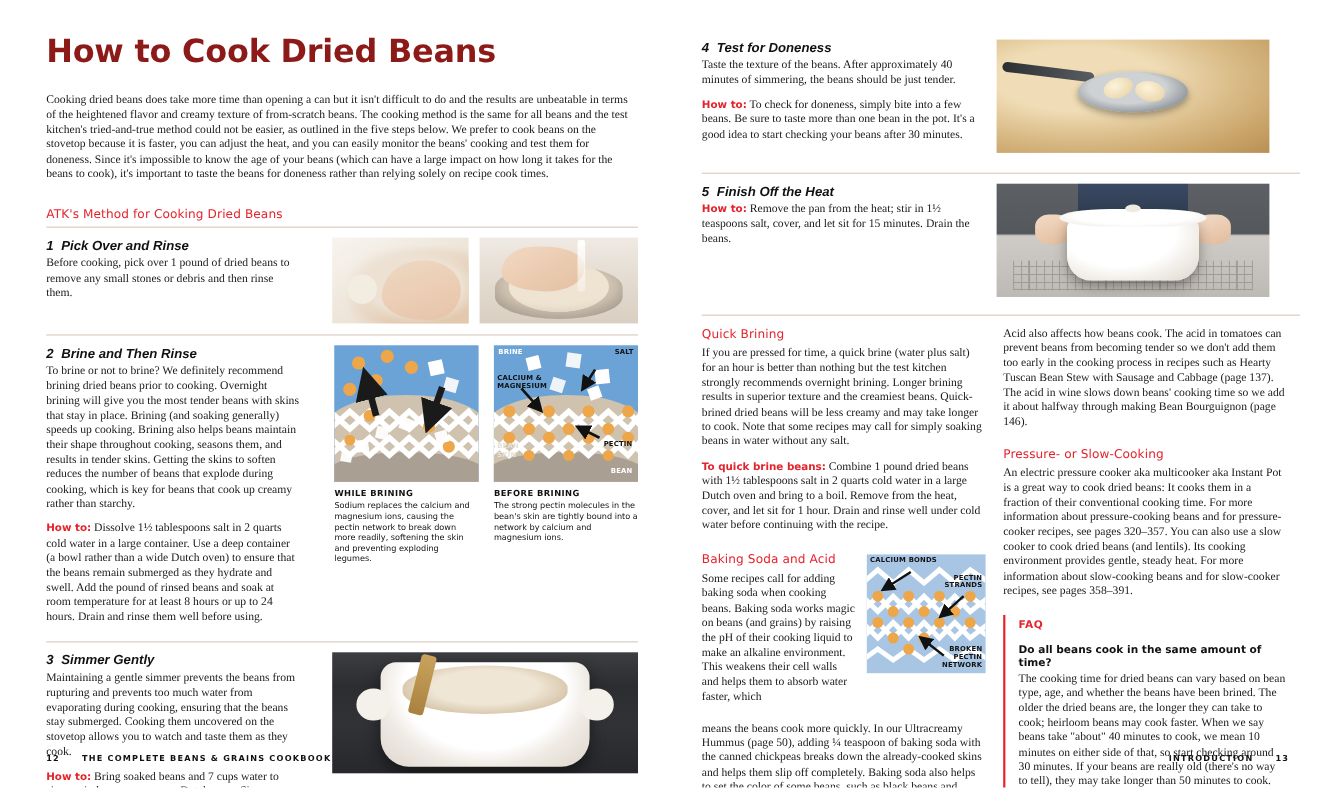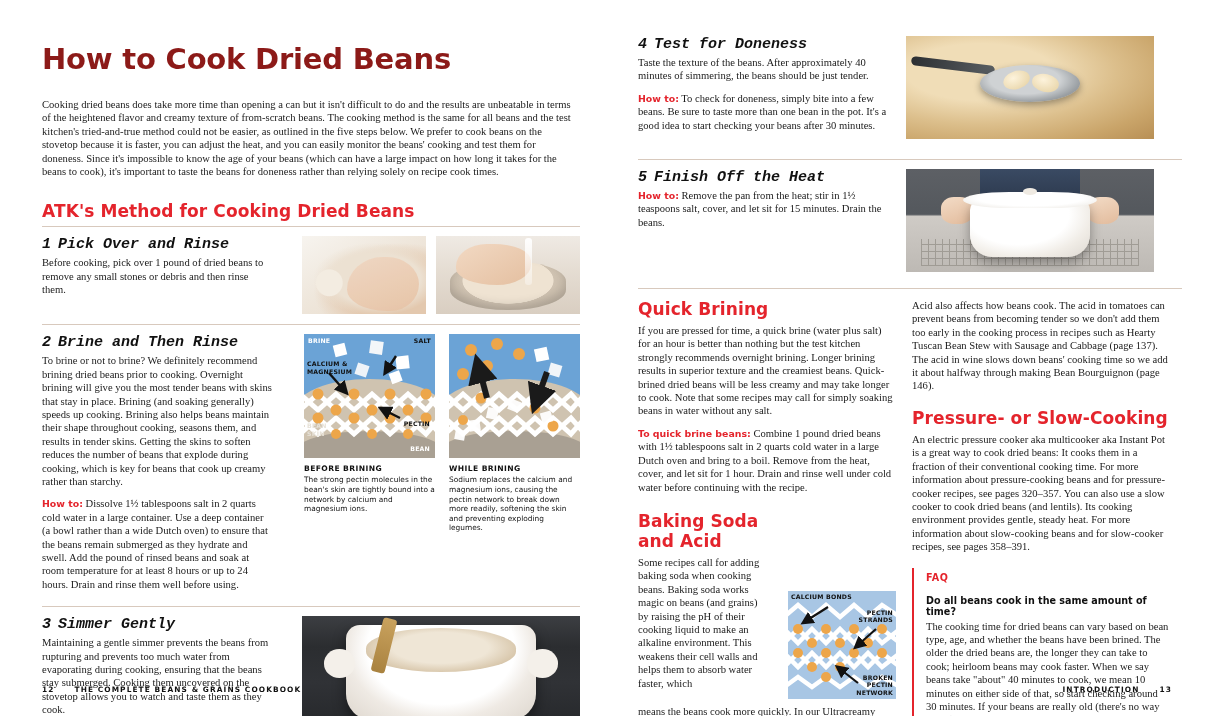--- a/index.html
+++ b/index.html
@@ -3,21 +3,21 @@
 <meta charset="utf-8">
 <style>
   html,body{margin:0;padding:0;}
   body{
     width:1220px;height:716px;background:#ffffff;
     font-family:"Liberation Serif", serif;
     color:#1a1a1a;overflow:hidden;
   }
   .spread{position:relative;width:1220px;height:716px;display:flex;}
   .page{position:relative;height:716px;box-sizing:border-box;}
-  .page-left{width:610px;padding:36px 30px 0 42px;}
+  .page-left{width:610px;padding:23px 30px 0 42px;}
   .page-right{width:610px;padding:36px 38px 0 28px;}
 
   
   h1.title{
     font-family:"DejaVu Sans", sans-serif;
     font-weight:bold;
     font-size:29px;
     line-height:1.1;
     color:#8c1a18;
     margin:8px 0 22px 0;
@@ -25,27 +25,27 @@
   }
   p.body{
     font-size:10.6px;
     line-height:13.4px;
     margin:0 0 9px 0;
     text-align:left;
   }
   .howto{color:#e4242c;font-family:"DejaVu Sans",sans-serif;font-size:9.4px;font-weight:bold;}
   .section-head{
     font-family:"DejaVu Sans", sans-serif;
-    font-weight:bold;font-size:17px;color:#e4242c;
+    font-weight:normal;font-size:11px;color:#e4242c;
     margin:0 0 5px 0;letter-spacing:0.1px;
   }
   .rule{height:1px;background:#d8c9bd;margin:0 0 9px 0;}
   .step-head{
-    font-family:Liberation Mono, monospace;
-    font-weight:bold;font-style:italic;font-size:15px;color:#111;
+    font-family:Liberation Sans, sans-serif;
+    font-weight:bold;font-style:italic;font-size:12px;color:#111;
     margin:0 0 3px 0;
   }
   .step-num{margin-right:7px;}
 
   
   .cols{display:flex;gap:32px;}
   .col-text{width:268px;}
   .col-media{width:278px;}
 
   
@@ -193,21 +193,21 @@
   svg.arrow{position:absolute;overflow:visible;}
 
   
   .rp-top{display:flex;gap:18px;}
   .rp-textcol{width:250px;}
   .rp-photocol{width:248px;}
   .lower{display:flex;gap:16px;margin-top:10px;}
   .lower-left{width:258px;}
   .lower-right{width:258px;}
 
-  .bs-wrap{display:flex;gap:23px;align-items:flex-end;}
+  .bs-wrap{display:flex;gap:10px;align-items:flex-start;}
   .bs-text{width:140px;}
   .bs-diagram{
     position:relative;width:108px;height:108px;background:#a8c6e4;overflow:hidden;flex:none;margin-top:2px;
   }
   .faq-box{border-left:2px solid #e4242c;padding:4px 0 4px 12px;margin-top:14px;}
   .faq-label{
     font-family:"DejaVu Sans",sans-serif;font-weight:bold;font-size:9.6px;
     color:#e4242c;letter-spacing:.4px;margin-bottom:12px;
   }
   .faq-q{
@@ -269,82 +269,20 @@
       <div class="col-text">
         <div class="step-head">
           <span class="step-num">2</span><span>Brine and Then Rinse</span>
         </div>
         <p class="body">To brine or not to brine? We definitely recommend brining dried beans prior to cooking. Overnight brining will give you the most tender beans with skins that stay in place. Brining (and soaking generally) speeds up cooking. Brining also helps beans maintain their shape throughout cooking, seasons them, and results in tender skins. Getting the skins to soften reduces the number of beans that explode during cooking, which is key for beans that cook up creamy rather than starchy.</p>
         <p class="body"><span class="howto">How to:</span> <span>Dissolve 1½ tablespoons salt in 2 quarts cold water in a large container. Use a deep container (a bowl rather than a wide Dutch oven) to ensure that the beans remain submerged as they hydrate and swell. Add the pound of rinsed beans and soak at room temperature for at least 8 hours or up to 24 hours. Drain and rinse them well before using.</span></p>
       </div>
 
       <div class="col-media">
         <div class="info-row">
-
-          <div class="info-block">
-            <div class="diagram">
-              <div class="water"></div>
-              <div class="beanskin"></div>
-              <div class="beanbody"></div>
-
-              <svg width="131" height="124" style="position:absolute;inset:0;">
-                <rect x="30" y="10" width="12" height="12" fill="#ffffff" transform="rotate(-14 36 16)"></rect>
-                <rect x="66" y="7" width="13" height="13" fill="#f3f6f9" transform="rotate(8 72 13)"></rect>
-                <rect x="92" y="22" width="13" height="13" fill="#ffffff" transform="rotate(-6 98 28)"></rect>
-                <rect x="52" y="30" width="12" height="12" fill="#eef3f8" transform="rotate(18 58 36)"></rect>
-                <rect x="86" y="38" width="11" height="11" fill="#ffffff" transform="rotate(-20 91 43)"></rect>
-              </svg>
-
-              <svg width="131" height="124" style="position:absolute;inset:0;">
-                <g stroke="#ffffff" stroke-width="5" fill="none" stroke-linecap="square">
-                  <polyline points="-4,76 14,60 32,76 50,60 68,76 86,60 104,76 122,60 136,76"></polyline>
-                  <polyline points="-4,60 14,76 32,60 50,76 68,60 86,76 104,60 122,76 136,60"></polyline>
-                  <polyline points="-4,100 14,84 32,100 50,84 68,100 86,84 104,100 122,84 136,100"></polyline>
-                  <polyline points="-4,84 14,100 32,84 50,100 68,84 86,100 104,84 122,100 136,84"></polyline>
-                </g>
-                <g fill="#eda64a">
-                  <circle cx="14" cy="60" r="5.5"></circle>
-                    <circle cx="50" cy="60" r="5.5"></circle>
-                  <circle cx="86" cy="60" r="5.5"></circle>
-                    <circle cx="122" cy="60" r="5.5"></circle>
-                  <circle cx="32" cy="76" r="5.5"></circle>
-                    <circle cx="68" cy="76" r="5.5"></circle>
-                    <circle cx="104" cy="76" r="5.5"></circle>
-                  <circle cx="14" cy="84" r="5.5"></circle>
-                    <circle cx="50" cy="84" r="5.5"></circle>
-                    <circle cx="86" cy="84" r="5.5"></circle>
-                    <circle cx="122" cy="84" r="5.5"></circle>
-                  <circle cx="32" cy="100" r="5"></circle>
-                    <circle cx="68" cy="100" r="5"></circle>
-                    <circle cx="104" cy="100" r="5"></circle>
-                </g>
-              </svg>
-
-              <svg class="arrow" width="131" height="124" style="inset:0;">
-                <path d="M92,22 L83,36" stroke="#111" stroke-width="2.4" marker-end="url(#ah1)"></path>
-                <path d="M25,39 L40,56" stroke="#111" stroke-width="2.4" marker-end="url(#ah1)"></path>
-                <path d="M96,84 L80,76" stroke="#111" stroke-width="2.4" marker-end="url(#ah1)"></path>
-                <defs>
-                  <marker id="ah1" markerWidth="6" markerHeight="6" refX="3" refY="3" orient="auto">
-                    <path d="M0,0 L6,3 L0,6 z" fill="#111"></path>
-                  </marker>
-                </defs>
-              </svg>
-              <div class="lbl lbl-w" style="left:4px;top:3px;">BRINE</div>
-              <div class="lbl lbl-k" style="right:4px;top:3px;">SALT</div>
-              <div class="lbl lbl-k" style="left:3px;top:26px;white-space:pre;">CALCIUM &amp;
-MAGNESIUM</div>
-              <div class="lbl lbl-g" style="left:3px;top:88px;white-space:pre;">BEAN
-SKIN</div>
-              <div class="lbl lbl-k" style="right:5px;top:86px;">PECTIN</div>
-              <div class="lbl lbl-w" style="right:5px;bottom:6px;">BEAN</div>
-            </div>
-            <div class="cap-title">BEFORE BRINING</div>
-            <div class="cap-body">The strong pectin molecules in the bean's skin are tightly bound into a network by calcium and magnesium ions.</div>
-          </div>
 
           <div class="info-block">
             <div class="diagram">
               <div class="water"></div>
               <div class="beanskin"></div>
               <div class="beanbody"></div>
               <svg width="131" height="124" style="position:absolute;inset:0;">
                 <g fill="#eda64a">
                   <circle cx="22" cy="16" r="6"></circle>
                     <circle cx="48" cy="10" r="6"></circle>
@@ -377,20 +315,82 @@
                 <path d="M98,38 L88,66" stroke="#1a1a1a" stroke-width="6" marker-end="url(#ah2)"></path>
                 <defs>
                   <marker id="ah2" markerWidth="5" markerHeight="5" refX="2.5" refY="2.5" orient="auto">
                     <path d="M0,0 L5,2.5 L0,5 z" fill="#1a1a1a"></path>
                   </marker>
                 </defs>
               </svg>
             </div>
             <div class="cap-title">WHILE BRINING</div>
             <div class="cap-body">Sodium replaces the calcium and magnesium ions, causing the pectin network to break down more readily, softening the skin and preventing exploding legumes.</div>
+          </div>
+
+          <div class="info-block">
+            <div class="diagram">
+              <div class="water"></div>
+              <div class="beanskin"></div>
+              <div class="beanbody"></div>
+
+              <svg width="131" height="124" style="position:absolute;inset:0;">
+                <rect x="30" y="10" width="12" height="12" fill="#ffffff" transform="rotate(-14 36 16)"></rect>
+                <rect x="66" y="7" width="13" height="13" fill="#f3f6f9" transform="rotate(8 72 13)"></rect>
+                <rect x="92" y="22" width="13" height="13" fill="#ffffff" transform="rotate(-6 98 28)"></rect>
+                <rect x="52" y="30" width="12" height="12" fill="#eef3f8" transform="rotate(18 58 36)"></rect>
+                <rect x="86" y="38" width="11" height="11" fill="#ffffff" transform="rotate(-20 91 43)"></rect>
+              </svg>
+
+              <svg width="131" height="124" style="position:absolute;inset:0;">
+                <g stroke="#ffffff" stroke-width="5" fill="none" stroke-linecap="square">
+                  <polyline points="-4,76 14,60 32,76 50,60 68,76 86,60 104,76 122,60 136,76"></polyline>
+                  <polyline points="-4,60 14,76 32,60 50,76 68,60 86,76 104,60 122,76 136,60"></polyline>
+                  <polyline points="-4,100 14,84 32,100 50,84 68,100 86,84 104,100 122,84 136,100"></polyline>
+                  <polyline points="-4,84 14,100 32,84 50,100 68,84 86,100 104,84 122,100 136,84"></polyline>
+                </g>
+                <g fill="#eda64a">
+                  <circle cx="14" cy="60" r="5.5"></circle>
+                    <circle cx="50" cy="60" r="5.5"></circle>
+                  <circle cx="86" cy="60" r="5.5"></circle>
+                    <circle cx="122" cy="60" r="5.5"></circle>
+                  <circle cx="32" cy="76" r="5.5"></circle>
+                    <circle cx="68" cy="76" r="5.5"></circle>
+                    <circle cx="104" cy="76" r="5.5"></circle>
+                  <circle cx="14" cy="84" r="5.5"></circle>
+                    <circle cx="50" cy="84" r="5.5"></circle>
+                    <circle cx="86" cy="84" r="5.5"></circle>
+                    <circle cx="122" cy="84" r="5.5"></circle>
+                  <circle cx="32" cy="100" r="5"></circle>
+                    <circle cx="68" cy="100" r="5"></circle>
+                    <circle cx="104" cy="100" r="5"></circle>
+                </g>
+              </svg>
+
+              <svg class="arrow" width="131" height="124" style="inset:0;">
+                <path d="M92,22 L83,36" stroke="#111" stroke-width="2.4" marker-end="url(#ah1)"></path>
+                <path d="M25,39 L40,56" stroke="#111" stroke-width="2.4" marker-end="url(#ah1)"></path>
+                <path d="M96,84 L80,76" stroke="#111" stroke-width="2.4" marker-end="url(#ah1)"></path>
+                <defs>
+                  <marker id="ah1" markerWidth="6" markerHeight="6" refX="3" refY="3" orient="auto">
+                    <path d="M0,0 L6,3 L0,6 z" fill="#111"></path>
+                  </marker>
+                </defs>
+              </svg>
+              <div class="lbl lbl-w" style="left:4px;top:3px;">BRINE</div>
+              <div class="lbl lbl-k" style="right:4px;top:3px;">SALT</div>
+              <div class="lbl lbl-k" style="left:3px;top:26px;white-space:pre;">CALCIUM &amp;
+MAGNESIUM</div>
+              <div class="lbl lbl-g" style="left:3px;top:88px;white-space:pre;">BEAN
+SKIN</div>
+              <div class="lbl lbl-k" style="right:5px;top:86px;">PECTIN</div>
+              <div class="lbl lbl-w" style="right:5px;bottom:6px;">BEAN</div>
+            </div>
+            <div class="cap-title">BEFORE BRINING</div>
+            <div class="cap-body">The strong pectin molecules in the bean's skin are tightly bound into a network by calcium and magnesium ions.</div>
           </div>
         </div>
       </div>
     </div>
 
     <div class="rule" style="margin-top:6px;"></div>
 
     <div class="cols">
       <div class="col-text">
         <div class="step-head">

